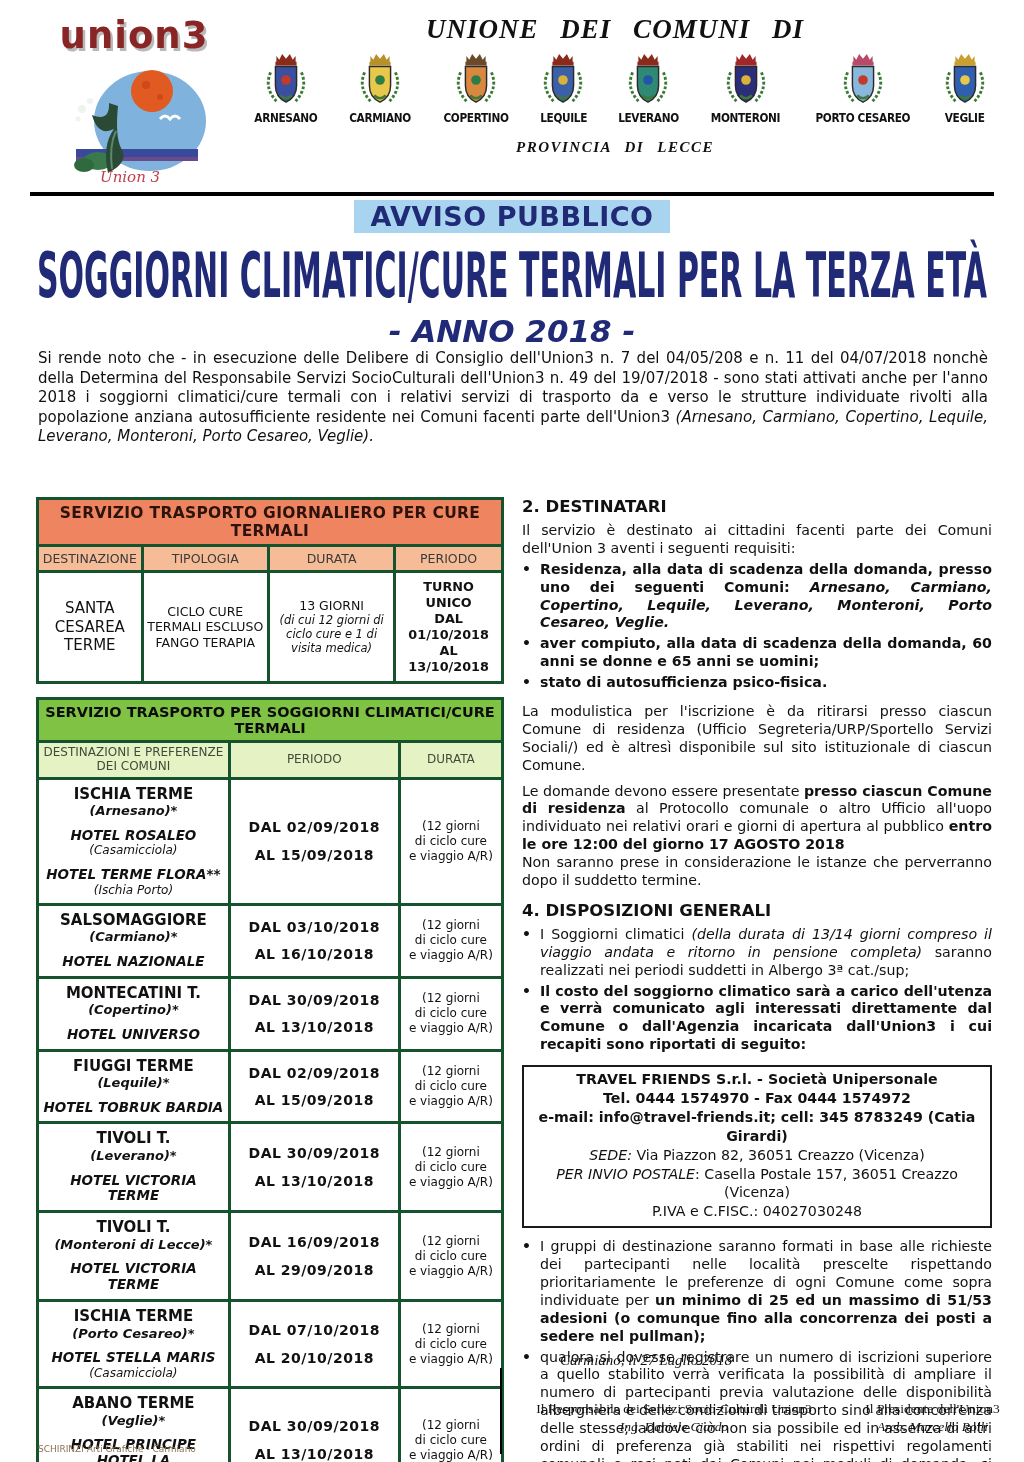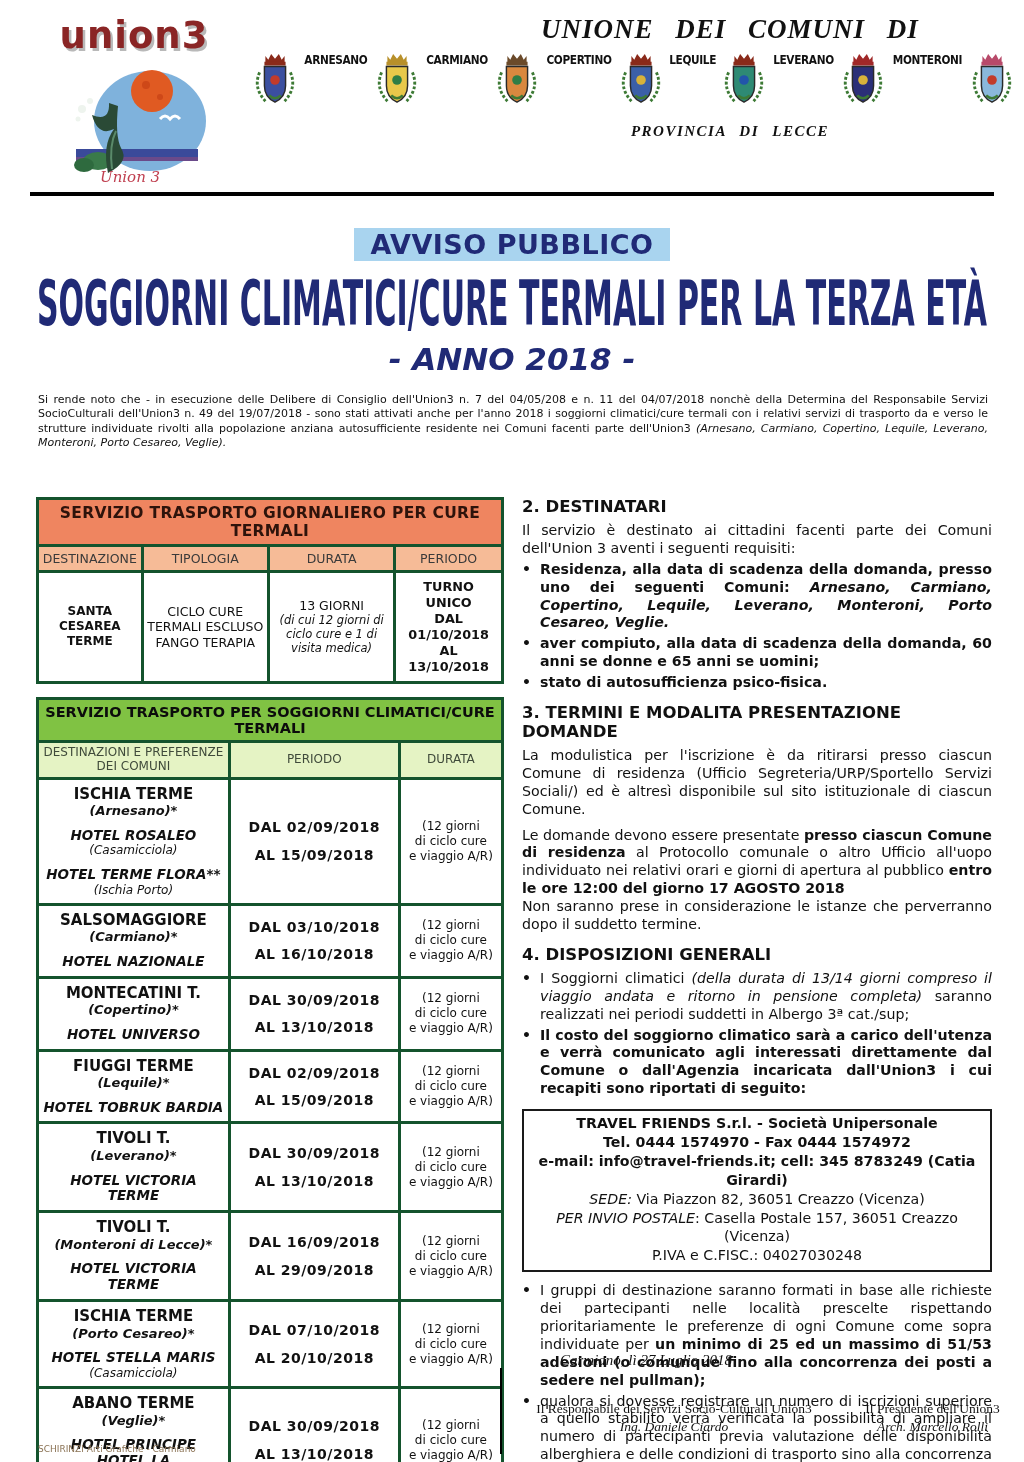--- a/index.html
+++ b/index.html
@@ -14,52 +14,52 @@
 
   
   .page-header{display:flex;padding:14px 28px 0 34px}
   .logo-block{width:200px;flex:none;text-align:center}
   .logo-text{font-size:37px;font-weight:bold;color:#8a2525;letter-spacing:1px;
              text-shadow:2.5px 2.5px 0 #b9b9b9;font-family:"DejaVu Sans",sans-serif}
   .header-right{flex:1;display:flex;flex-direction:column}
   .header-title{text-align:center;font-family:"Liberation Serif","DejaVu Serif",serif;
                 font-weight:bold;font-style:italic;font-size:27px;word-spacing:14px;letter-spacing:1px}
   .crest-row{display:flex;justify-content:space-between;align-items:flex-end;margin:6px 6px 0 16px}
-  .crest-item{display:flex;flex-direction:row;align-items:flex-start}
+  .crest-item{display:flex;flex-direction:column;align-items:center}
   .crest-name{font-size:12px;font-weight:bold;letter-spacing:-0.4px;white-space:nowrap;
               transform:scaleX(0.88);margin-top:2px}
   .header-subtitle{text-align:center;font-family:"Liberation Serif","DejaVu Serif",serif;
                    font-weight:bold;font-style:italic;font-size:15px;word-spacing:8px;letter-spacing:1.5px;margin-top:14px}
   .black-rule{height:4px;background:#000;margin:3px 30px 0 30px}
 
   
-  .banner{text-align:center;margin-top:32px}
+  .banner{text-align:center;margin-top:4px}
   .badge{display:inline-block;background:var(--badge_bg);color:var(--navy);
          font-size:27px;font-weight:bold;padding:1px 16px;letter-spacing:0.5px}
   .main-title-svg{display:block;margin:6px auto 0 auto}
   .year-line{color:var(--navy);font-weight:bold;font-style:italic;font-size:31px;margin-top:2px}
 
   
-  .intro{margin:16px 36px 0 38px;font-size:11px;line-height:1.3;text-align:justify}
+  .intro{margin:0 36px 0 38px;font-size:15px;line-height:1.3;text-align:justify}
   .intro .it{font-style:italic}
 
   
   .col-left{position:absolute;left:36px;top:497px;width:468px}
   .col-right{position:absolute;left:522px;top:497px;width:470px}
 
   .sec-head{font-size:16.5px;font-weight:bold;margin-bottom:6px}
 
   
   table{border-collapse:collapse;width:100%}
   .doc-table{border:2.5px solid #000}
   .doc-table th,.doc-table td{border:3px solid #14532d;vertical-align:middle;text-align:center}
   .t1-title{background:var(--t1_title_bg);color:#2e130b;font-size:15.5px;font-weight:bold;padding:4px 2px;letter-spacing:0.3px}
   .t1-head th{background:var(--t1_head_bg);color:#3a3a3a;font-weight:normal;font-size:12.5px;padding:4px 2px}
   .t1 td{padding:6px 3px;font-size:12.5px;line-height:1.25}
-  .t1 .c-dest{width:94px;font-weight:bold;font-size:12px}
+  .t1 .c-dest{width:94px;font-weight:normal;font-size:15px}
   .t1 .c-tip{width:122px}
   .t1 .c-dur{width:122px}
   .t1 .c-per{width:104px;font-weight:bold;font-size:12.8px}
   .t1 .dur-note{font-style:italic;font-size:11.5px;line-height:1.2}
 
   
   .t2-wrap{margin-top:13px}
   .t2-title{background:var(--t2_title_bg);color:#0c0c0c;font-size:14.5px;font-weight:bold;padding:4px 2px}
   .t2-head th{background:var(--t2_head_bg);color:#3f4a3a;font-weight:normal;font-size:12px;line-height:1.15;padding:3px 2px}
   .t2 td{padding:6px 4px;font-size:12.5px;line-height:1.18}
@@ -444,21 +444,20 @@
             <span class="bullet-body"><span class="rb ">aver compiuto, alla data di scadenza della domanda, 60 anni se donne e 65 anni se uomini;</span></span>
           </div>
           <div class="bullet">
             <span class="bullet-marker">•</span>
             <span class="bullet-body"><span class="rb ">stato di autosufficienza psico-fisica.</span></span>
           </div>
         </div>
     </div>
 
     <div class="sec">
-      <div class="sec-head">3. TERMINI E MODALITA PRESENTAZIONE DOMANDE</div>
       <div id="s3-paras">
           <div class="para sec3-p0"><span>La modulistica per l'iscrizione è da ritirarsi presso ciascun Comune di residenza (Ufficio Segreteria/URP/Sportello Servizi Sociali/) ed è altresì disponibile sul sito istituzionale di ciascun Comune.</span></div>
           <div class="para"><span>Le domande devono essere presentate </span><span class="rb ">presso ciascun Comune di residenza</span><span> al Protocollo comunale o altro Ufficio all'uopo individuato nei relativi orari e giorni di apertura al pubblico </span><span class="rb ">entro le ore 12:00 del giorno 17 AGOSTO 2018</span></div>
           <div class="para"><span>Non saranno prese in considerazione le istanze che perverranno dopo il suddetto termine.</span></div>
         </div>
     </div>
 
     <div class="sec">
       <div class="sec-head">4. DISPOSIZIONI GENERALI</div>
       <div id="s4-bullets">

